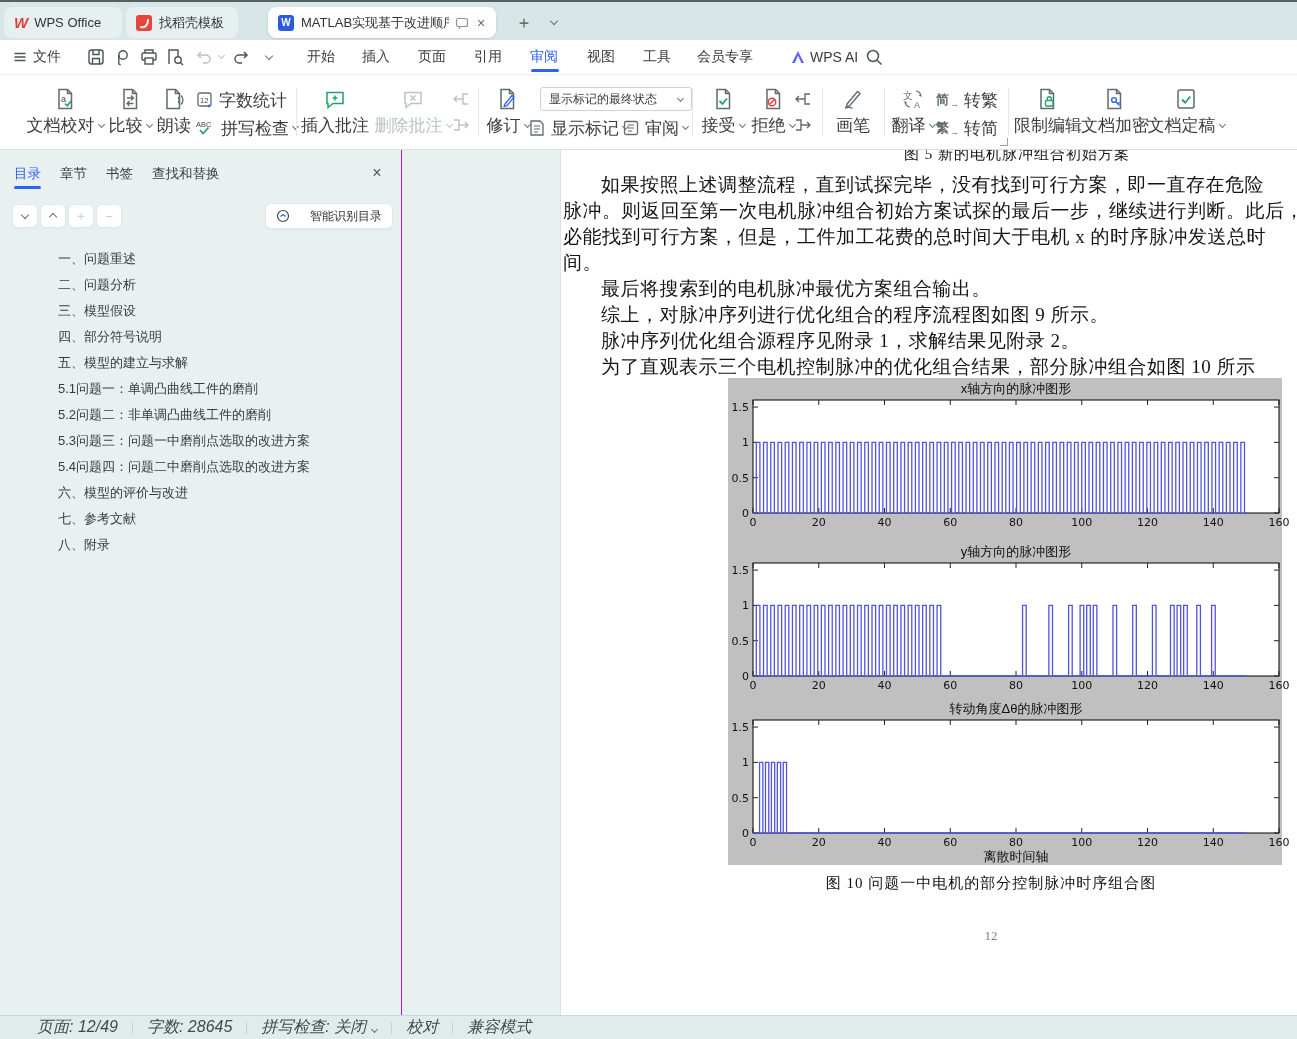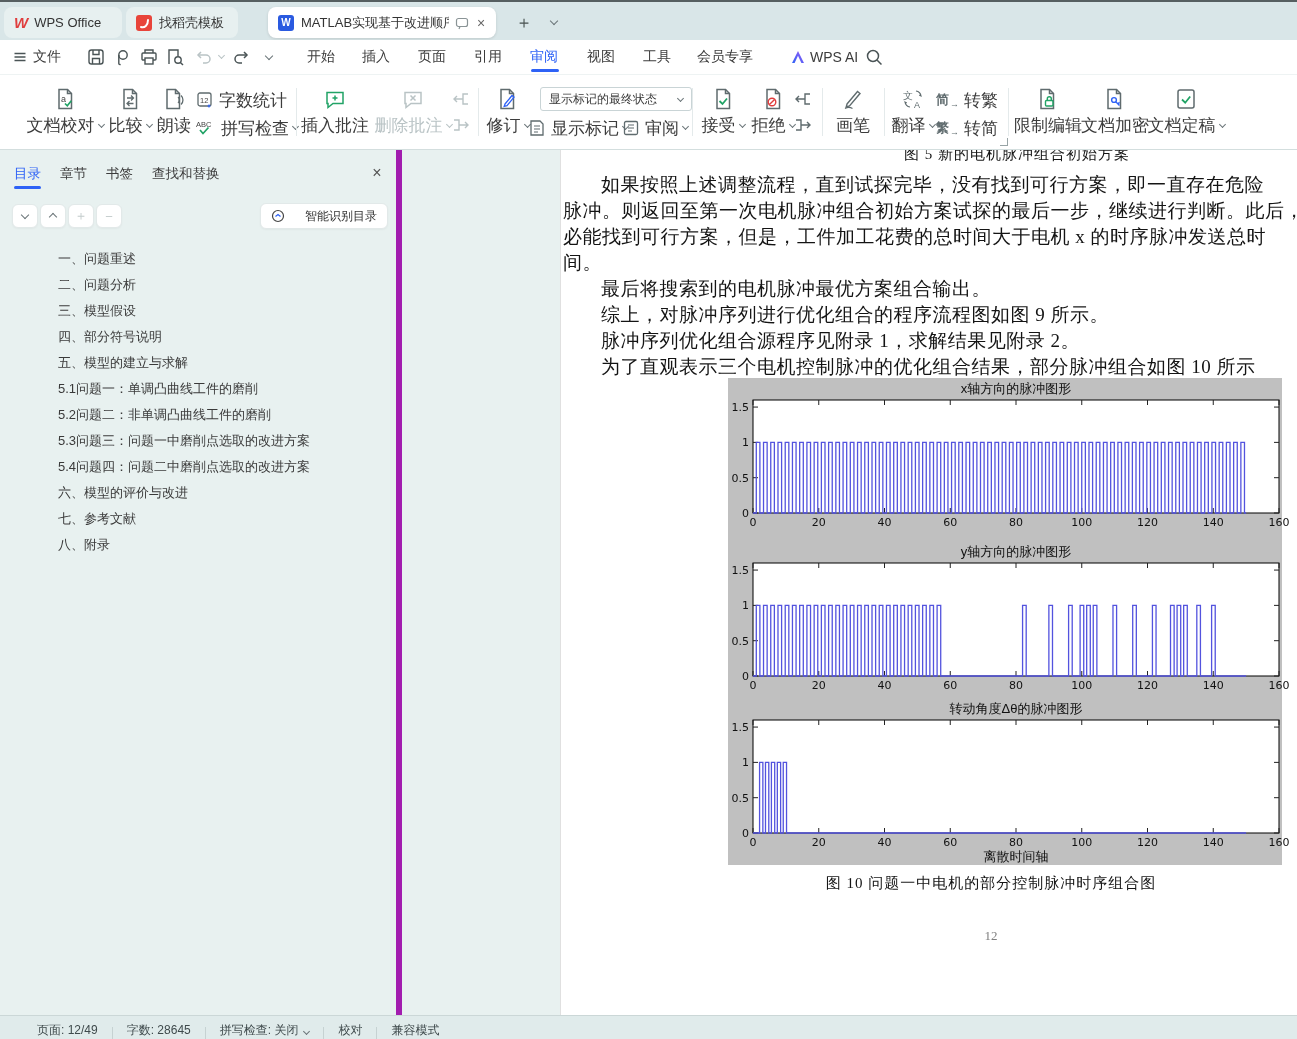--- a/index.html
+++ b/index.html
@@ -34,21 +34,21 @@
   .rbtn .lbl, .small-row .lbl { font-size:17px; color:#3c3c3c; display:flex; align-items:center; white-space:nowrap; }
   .rbtn.disabled .lbl, .small-row.disabled .lbl { color:#b9c3c5; }
   .small-row { position:absolute; height:20px; display:flex; align-items:center; gap:5px; font-size:12px; color:#3c3c3c; white-space:nowrap; }
   .rdivider { position:absolute; top:88px; width:1px; height:48px; background:#e4eaeb; }
   .combo { position:absolute; left:540px; top:87px; width:152px; height:24px; background:#fff; border:1px solid #c9d4d6; border-radius:3px; font-size:12px; color:#3a3a3a; display:flex; align-items:center; justify-content:space-between; padding:0 8px; }
   .cjk-icon { display:inline-flex; align-items:flex-end; font-size:13px; color:#5f6b6e; font-weight:bold; }
   .cjk-icon .mini-arrow { font-size:9px; margin-left:1px; color:#5f6b6e; }
   .group-expand { position:absolute; left:1000px; top:138px; width:8px; height:8px; border-right:1.2px solid #98a4a6; border-bottom:1.2px solid #98a4a6; }
 
   
-  .sidebar { position:absolute; left:0; top:150px; width:402px; height:865px; background:#e8f1f0; border-right:6px solid #a21caf;padding-left:15px; }
+  .sidebar { position:absolute; left:0; top:150px; width:402px; height:865px; background:#e8f1f0; border-right:1px solid #a21caf;padding-left:15px; }
   .stab { position:absolute; top:10px; height:28px; display:flex; align-items:center; font-size:13.5px; color:#3c3c3c; }
   .stab.active { color:#2e62f6; }
   .stab-bar { position:absolute; top:36px; height:3px; border-radius:2px; background:#2e62f6; }
   .side-close { position:absolute; left:366px; top:12px; width:22px; height:22px; display:flex; align-items:center; justify-content:center; color:#555; font-size:16px; }
   .navbtn { position:absolute; top:54px; width:26px; height:24px; background:#fff; border:1px solid #e2e9e9; border-radius:6px; box-shadow:0 1px 2px rgba(0,0,0,.04); display:flex; align-items:center; justify-content:center; font-size:13px; color:#555; }
   .navbtn.disabled { color:#c3cccc; }
   .smart-btn { position:absolute; right:8px; top:53px; height:26px; background:#fff; border:1px solid #e2e9e9; border-radius:6px; display:flex; align-items:center; gap:20px; padding:0 10px; font-size:12px; color:#333; box-shadow:0 1px 2px rgba(0,0,0,.04); }
   .toc { position:absolute; left:0; top:96px; width:400px; }
   .toc-item { height:26px; line-height:26px; padding-left:58px; font-size:13px; color:#3a3a3a; white-space:nowrap; overflow:hidden; }
 
@@ -59,21 +59,21 @@
   .para { position:absolute; left:2px; top:22px; width:900px; }
   .doc-line { font-size:19px; line-height:26px; letter-spacing:0.5px; white-space:nowrap; }
   .doc-line.indent { padding-left:38px; }
   .figure { position:absolute; left:167px; top:228px; width:554px; height:487px; background:#c0c0c0; }
   .fig-caption { position:absolute; left:0; top:724px; width:860px; text-align:center; font-size:15px; letter-spacing:1px; }
   .page-num { position:absolute; left:0; top:778px; width:860px; text-align:center; font-size:13px; color:#808080; }
   .chart-title { font-size:13px; fill:#111; font-family:"Liberation Sans","DejaVu Sans",sans-serif; }
   .tick { font-size:11px; fill:#111; font-family:"DejaVu Sans",sans-serif; }
 
   
-  .statusbar { position:absolute; left:0; top:1015px; width:1297px; height:24px; background:#e0ebeb; border-top:1px solid #cbd7d7; display:flex; align-items:flex-end; padding-left:37px; font-size:12px; color:#3f4a4c; }
+  .statusbar { position:absolute; left:0; top:1015px; width:1297px; height:24px; background:#e0ebeb; border-top:1px solid #cbd7d7; display:flex; align-items:center; padding-left:37px; font-size:16px; color:#3f4a4c;font-style:italic; }
   .statusbar .sep { width:1px; height:12px; background:#c6d2d2; margin:0 14px; }
   svg { display:block; }
 </style>
 </head>
 <body>
 
 <div class="tabbar">
   <div class="tab" style="left:4px;width:118px;">
     <span class="wlogo-w">W</span>
     <span>WPS Office</span>

